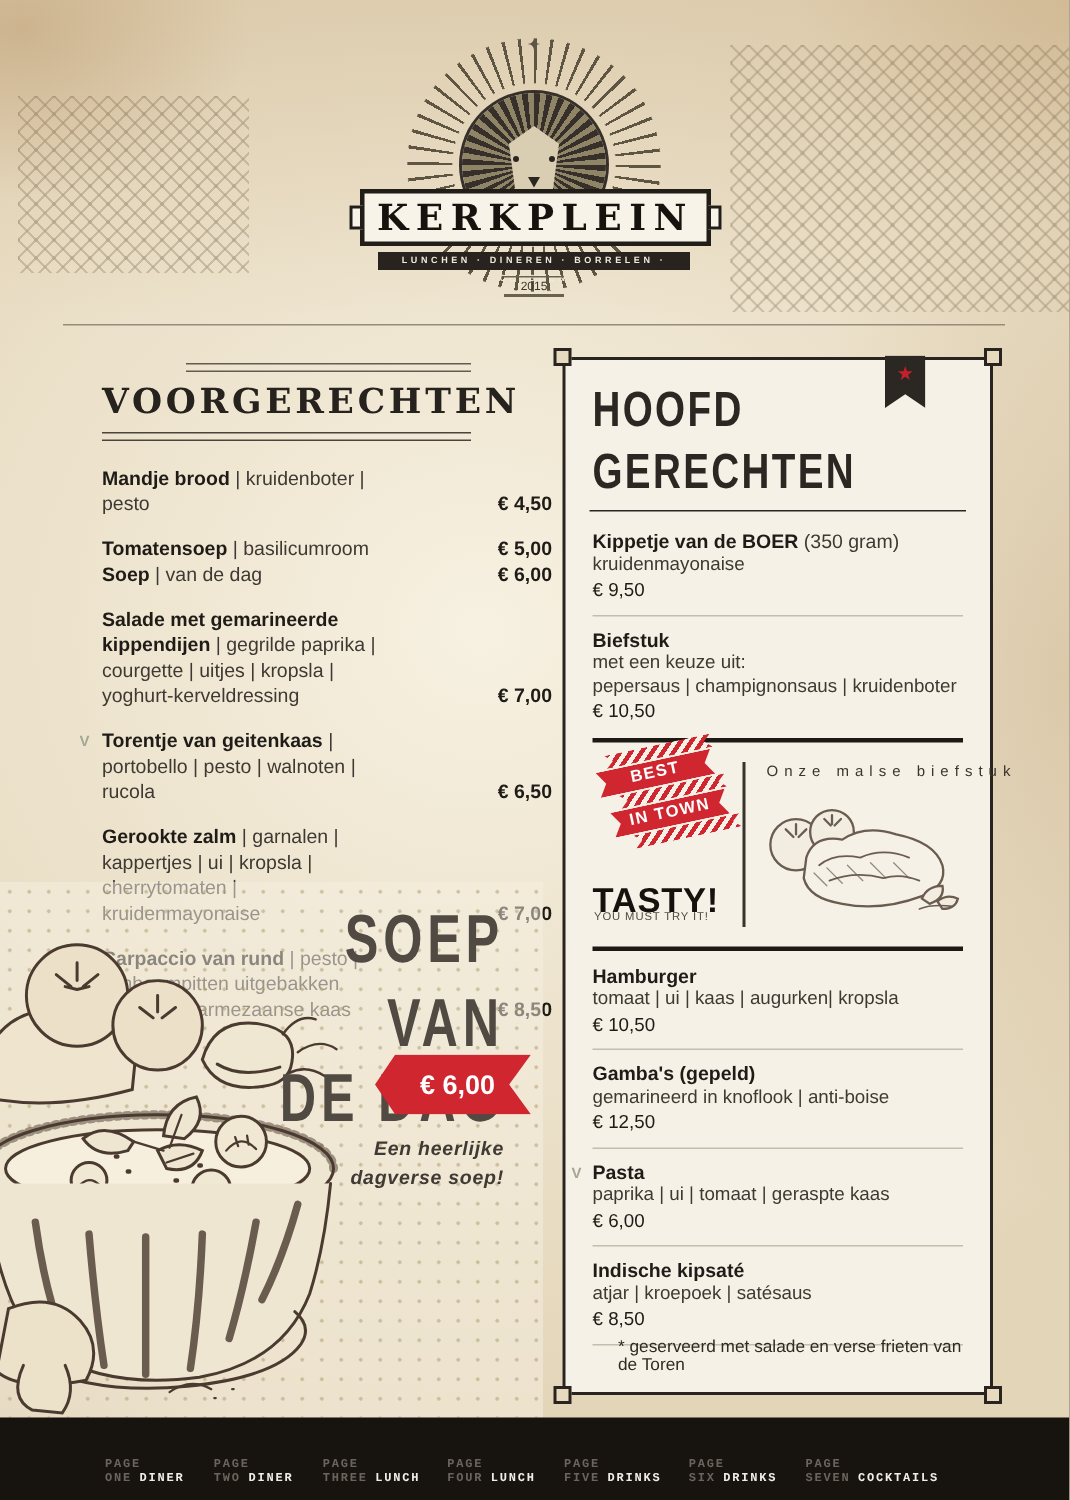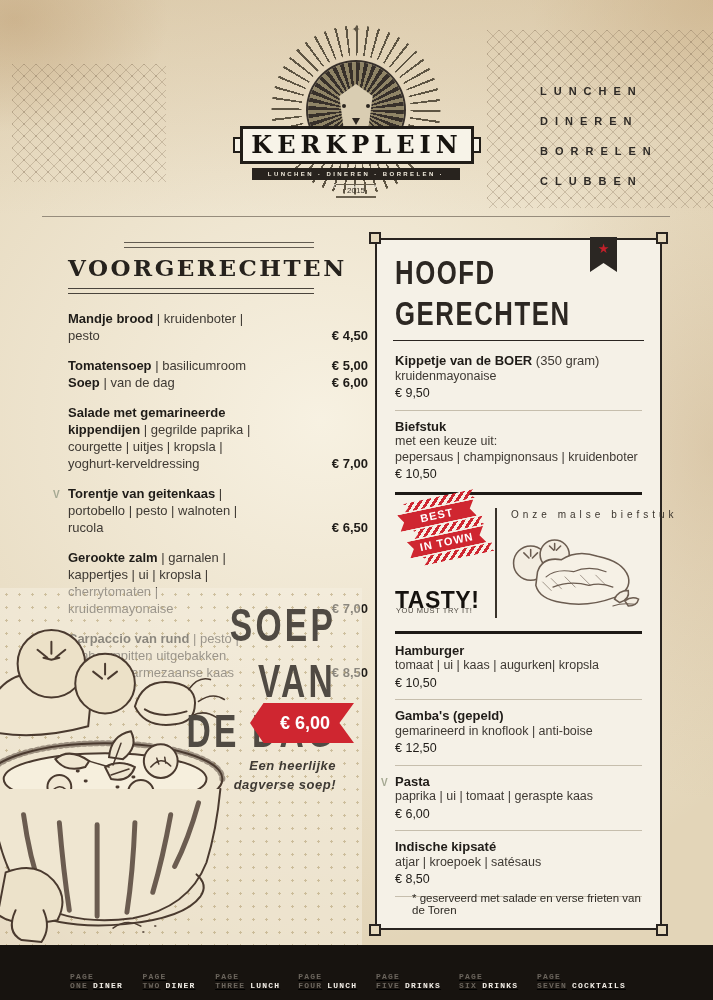--- a/index.html
+++ b/index.html
@@ -121,38 +121,32 @@
   .feat-right{flex:1;min-width:0;}
   .feat-caption{font-size:10px;letter-spacing:4px;color:#3b352e;margin:3px 0 0 6px;white-space:nowrap;}
   .steak-svg{width:100%;height:96px;display:block;}
 
   .footnote{position:absolute;left:35px;right:16px;bottom:12px;font-size:11.5px;color:#2e2a24;}
 
   
   .footer{position:absolute;left:0;top:945px;width:713px;height:55px;background:#17130f;
     display:flex;align-items:center;justify-content:space-between;
     padding:16px 72px 0 70px;box-sizing:border-box;
-    font-family:"Liberation Mono",monospace;font-size:8px;font-weight:700;letter-spacing:1.2px;text-decoration:underline;}
+    font-family:"Liberation Mono",monospace;font-size:8px;font-weight:700;letter-spacing:1.2px;}
   .fpage{color:#6a645c;margin-right:5px;}
   .flabel{color:#f1ede6;}
 </style>
 </head>
 <body>
 
 <div id="page">
 
   <div class="chevron pattern-left"></div>
   <div class="chevron pattern-right"></div>
 
-  <div class="side-labels">
-    <div>LUNCHEN</div>
-    <div>DINEREN</div>
-    <div>BORRELEN</div>
-    <div>CLUBBEN</div>
-  </div>
 
   <div class="logo">
     <div class="star">✦</div>
     <div class="rays"></div>
     <div class="lion"></div>
     <div class="lionface"></div>
     <div class="lioneye" style="left:104px;"></div>
     <div class="lioneye" style="left:128px;"></div>
     <div class="lionnose"></div>
     <div class="kerk-banner">KERKPLEIN</div>

